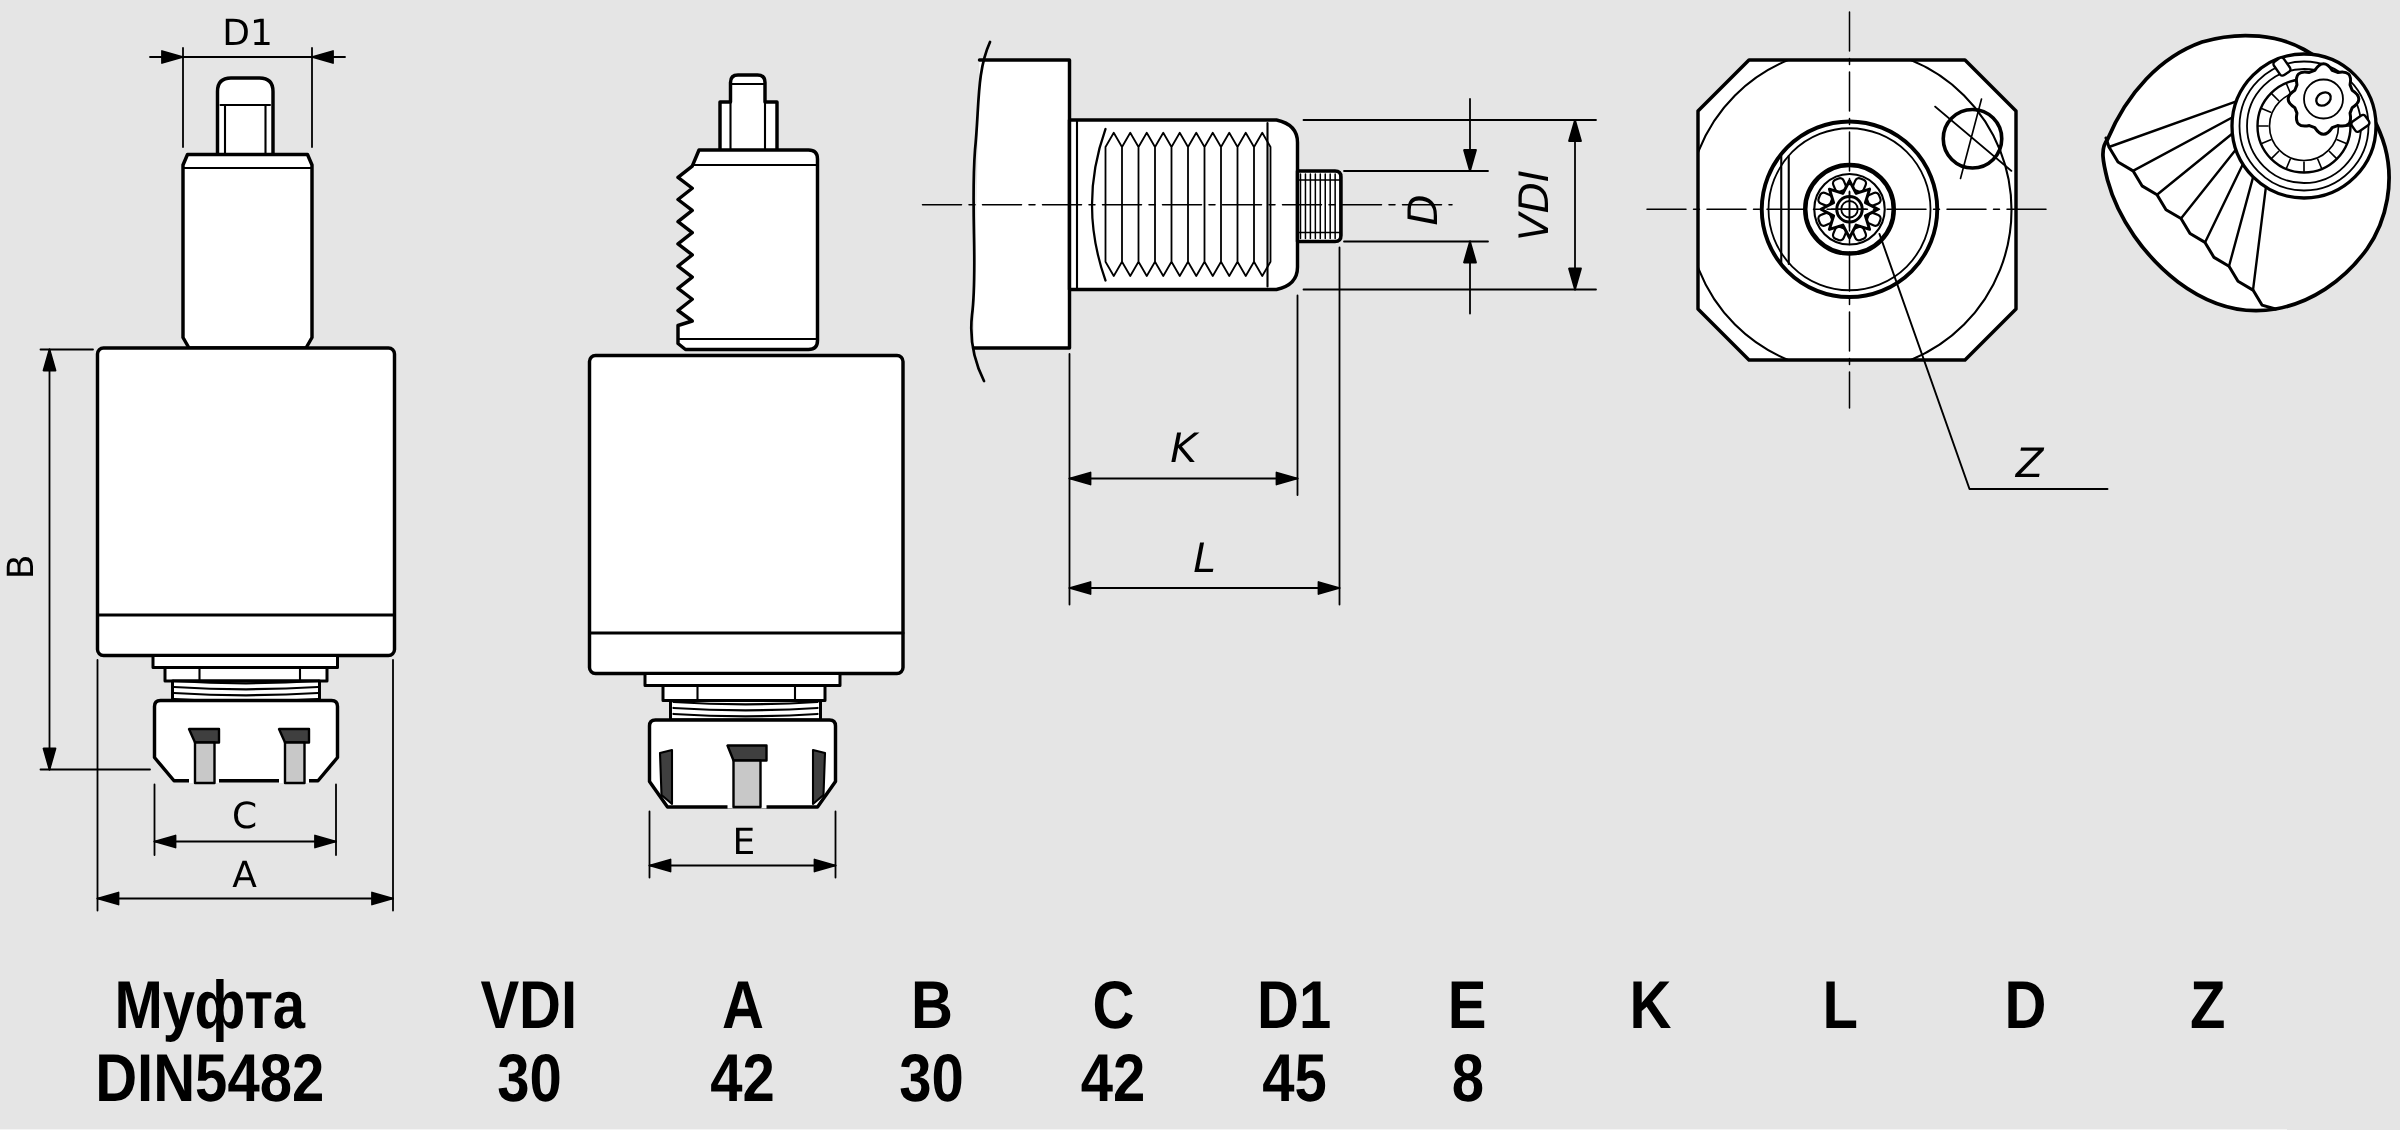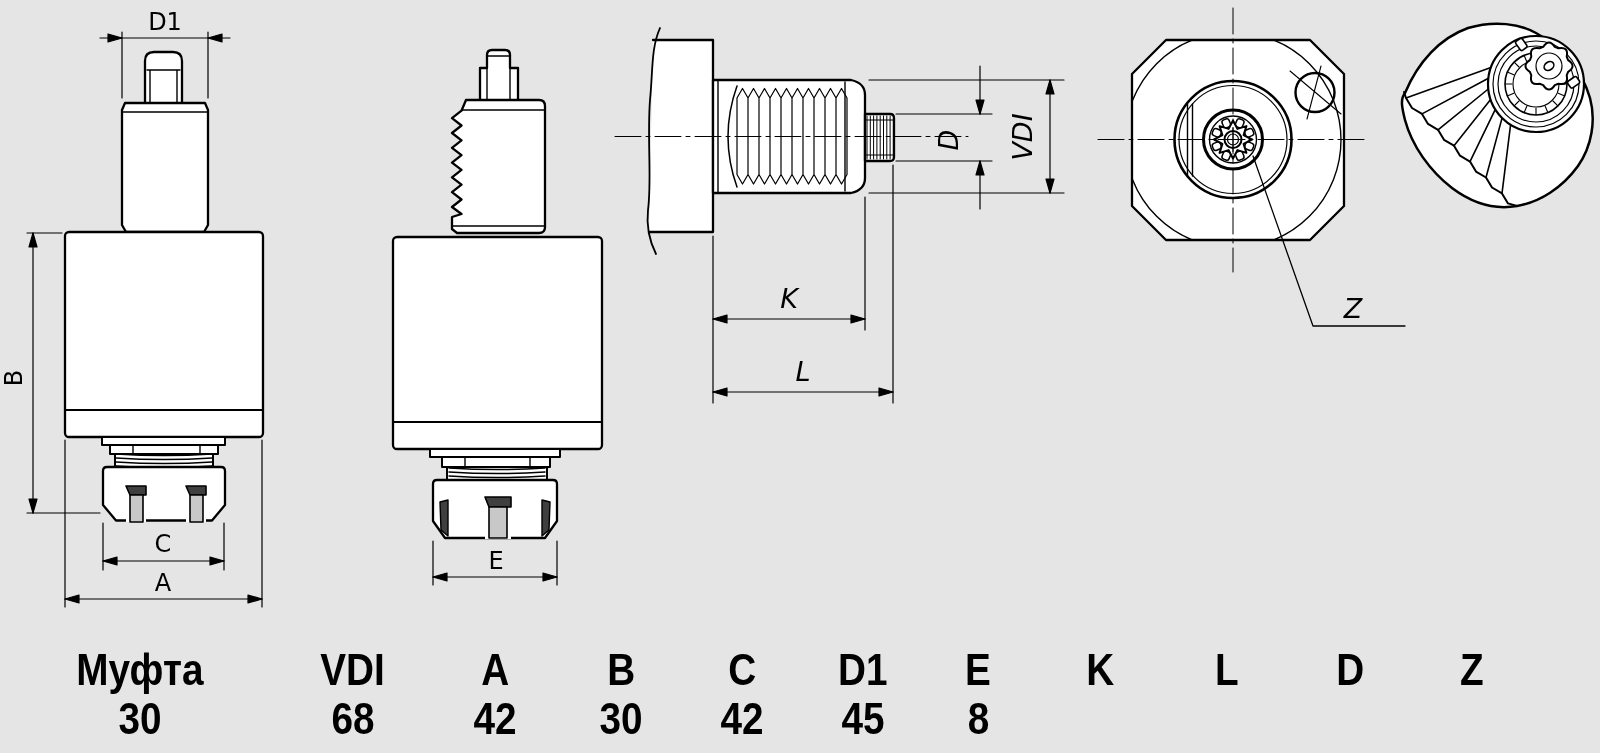--- a/index.html
+++ b/index.html
@@ -238,21 +238,21 @@
   <div class="tcell"><span>A</span></div>
   <div class="tcell"><span>B</span></div>
   <div class="tcell"><span>C</span></div>
   <div class="tcell"><span>D1</span></div>
   <div class="tcell"><span>E</span></div>
   <div class="tcell"><span>K</span></div>
   <div class="tcell"><span>L</span></div>
   <div class="tcell"><span>D</span></div>
   <div class="tcell"><span>Z</span></div>
 
+  <div class="tcell"><span>DIN5482</span></div>
   <div class="tcell"><span>30</span></div>
-  <div class="tcell"><span>68</span></div>
   <div class="tcell"><span>42</span></div>
   <div class="tcell"><span>30</span></div>
   <div class="tcell"><span>42</span></div>
   <div class="tcell"><span>45</span></div>
   <div class="tcell"><span>8</span></div>
 </div>
 </div>
 
 </body></html>

